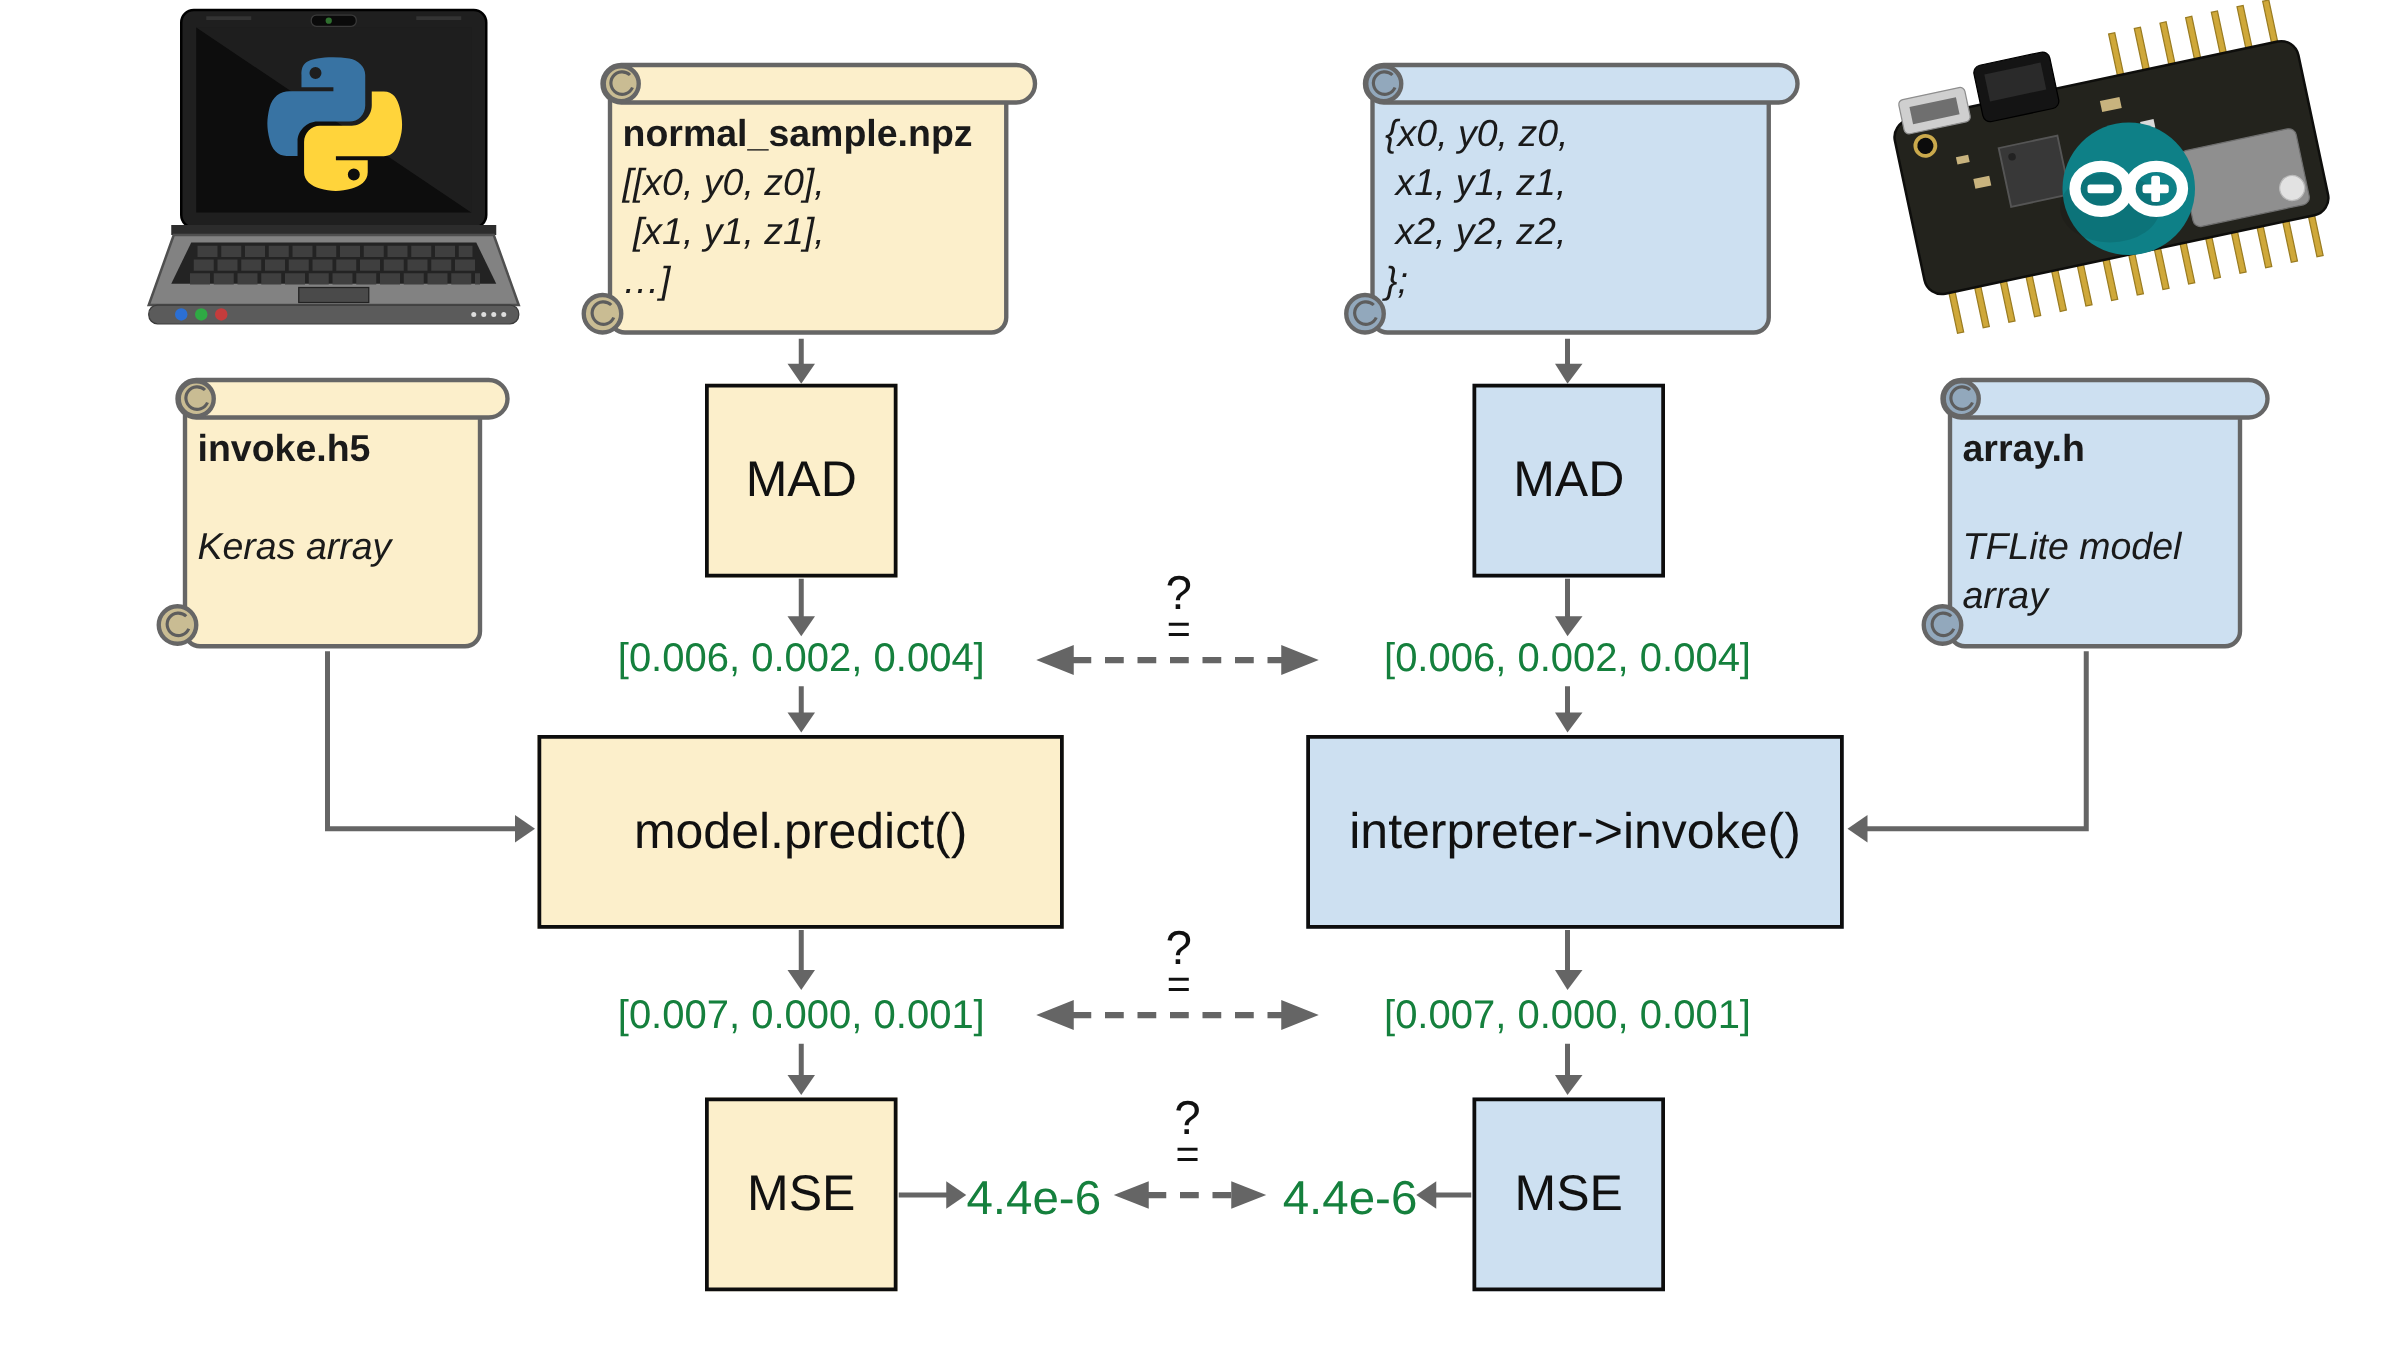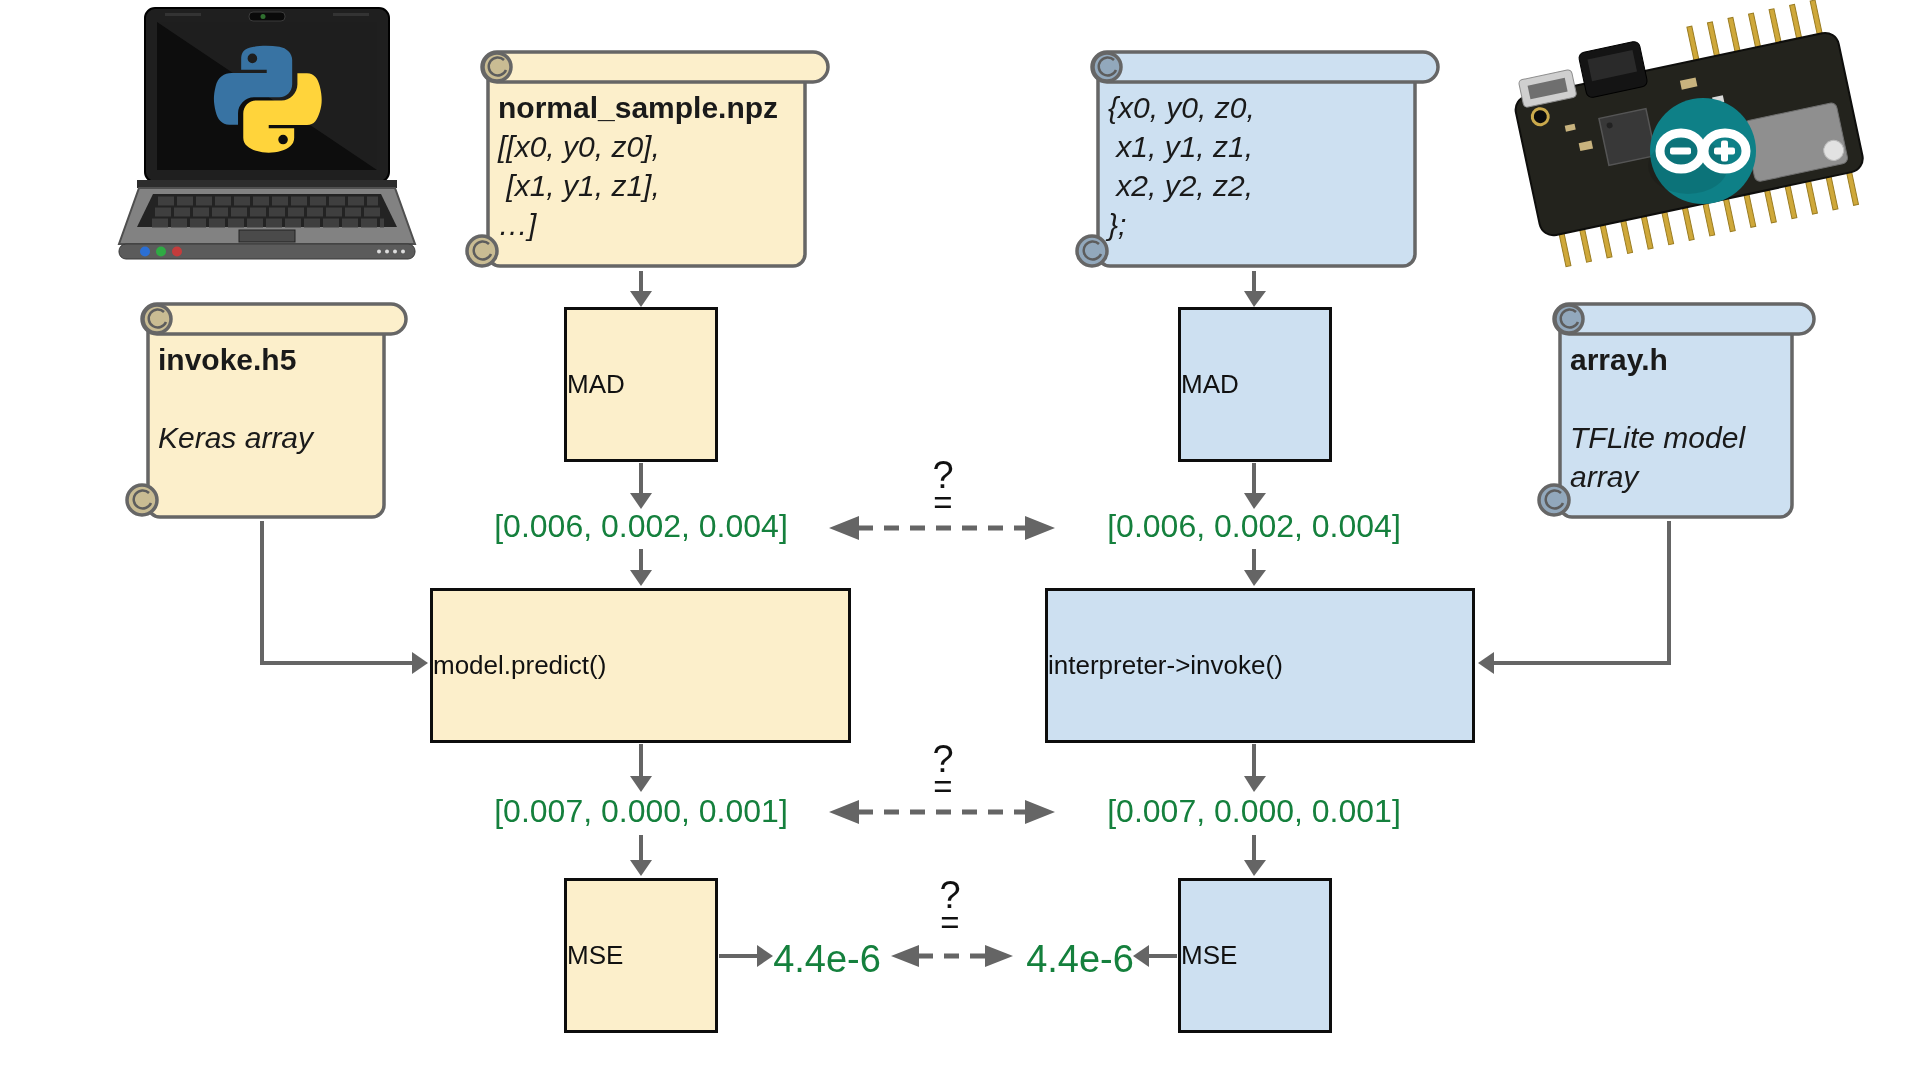--- a/index.html
+++ b/index.html
@@ -5,21 +5,21 @@
   html,body{margin:0;padding:0;background:#fff;}
   #canvas{
     position:relative;width:1920px;height:1080px;background:#ffffff;
     font-family:"Liberation Sans", sans-serif;color:#1a1a1a;overflow:hidden;margin-left:32px;
   }
   .abs{position:absolute;}
   svg{display:block;overflow:visible;}
   
   .box{
     position:absolute;border:3px solid #0d0d0d;display:flex;
-    align-items:center;justify-content:flex-start;font-size:26px;color:#111;
+    align-items:center;justify-content:center;font-size:40px;color:#111;
     box-sizing:border-box;white-space:nowrap;
   }
   .box.yellow{background:#FCEFCB;}
   .box.blue{background:#CDE0F1;}
   
   .value{
     position:absolute;transform:translateX(-50%);font-size:32px;color:#15803d;
     white-space:nowrap;text-align:center;
   }
   .value.small{font-size:38px;}

